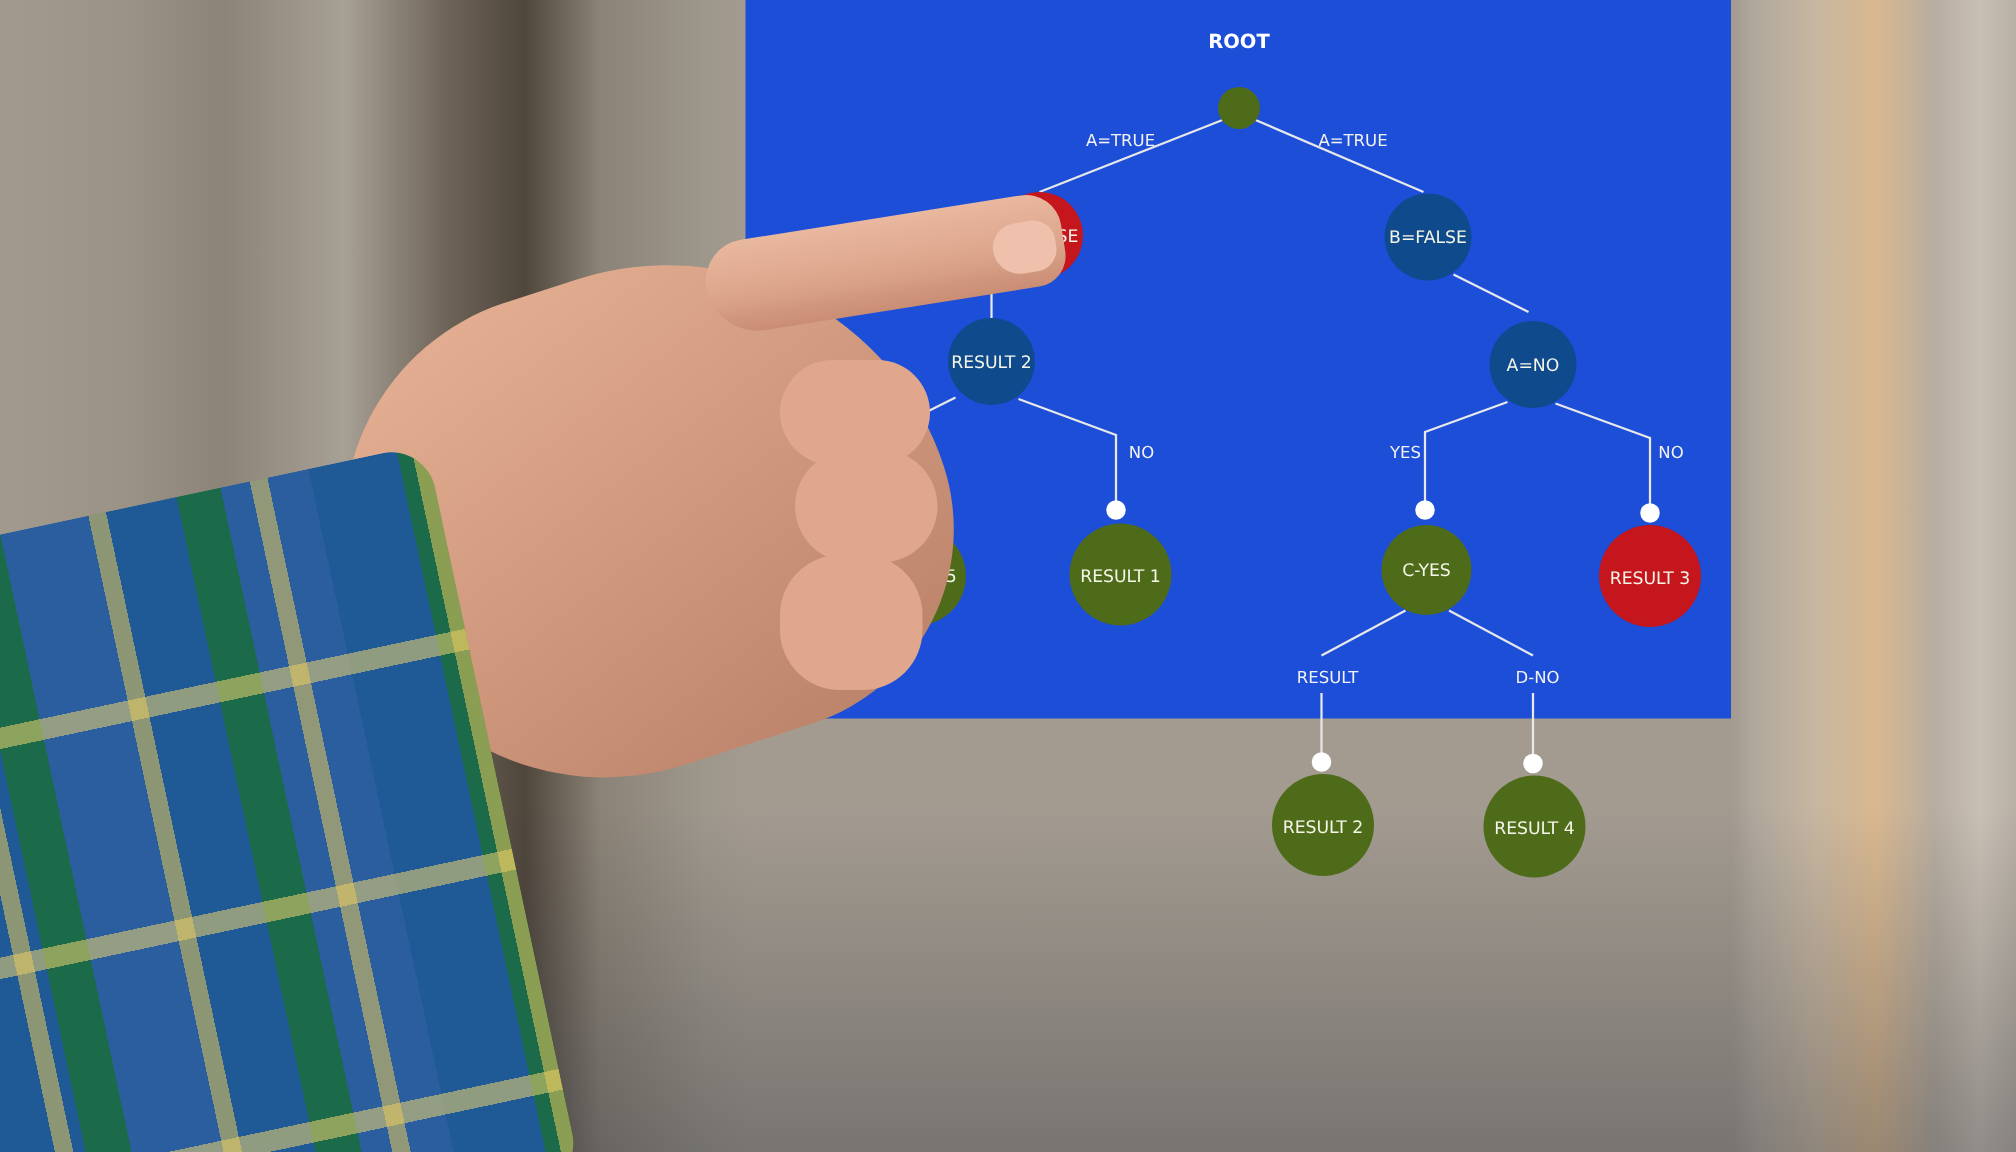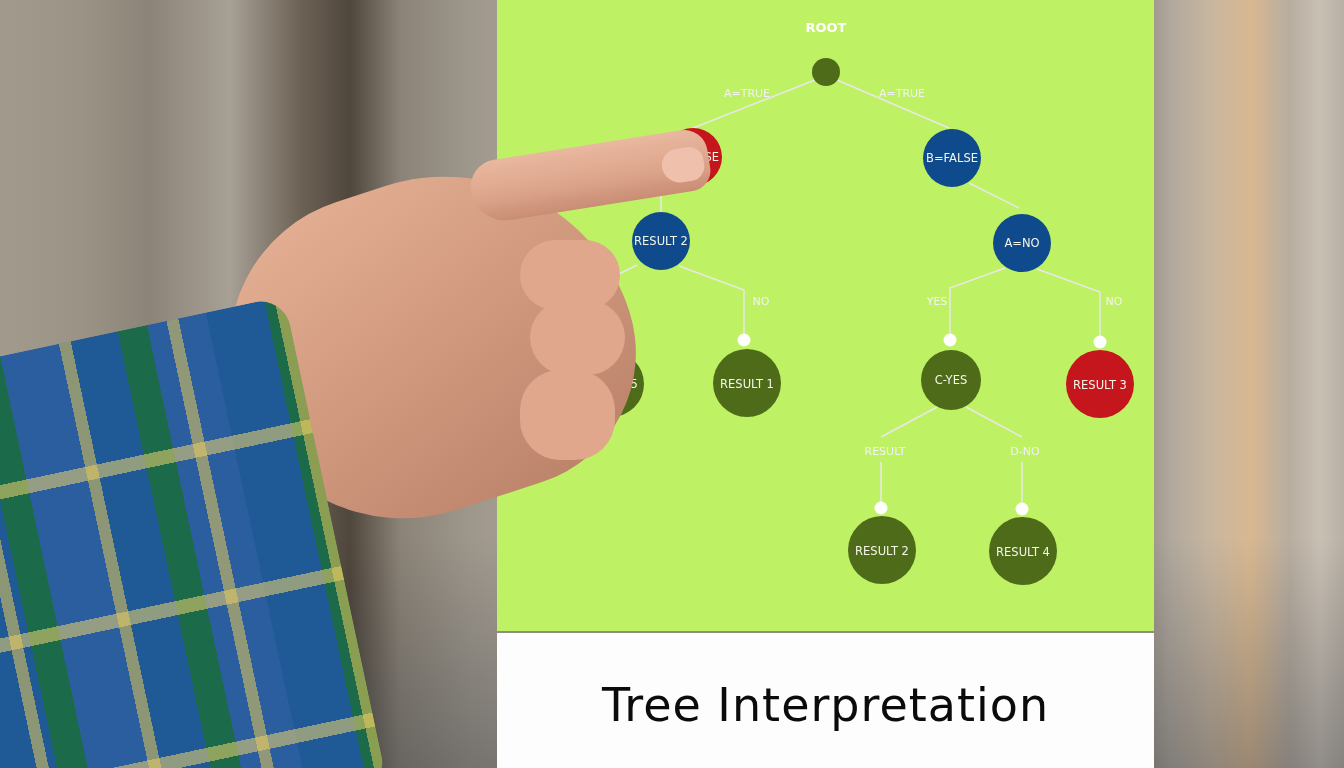--- a/index.html
+++ b/index.html
@@ -49,22 +49,22 @@
         repeating-linear-gradient(90deg, rgba(255,255,255,0) 0 40px, rgba(230,200,90,0.55) 40px 52px, rgba(255,255,255,0) 52px 110px),
         repeating-linear-gradient(0deg, rgba(255,255,255,0) 0 60px, rgba(235,210,110,0.55) 60px 74px, rgba(255,255,255,0) 74px 150px),
         repeating-linear-gradient(90deg, #1f5a96 0 60px, #1b6b4a 60px 90px, #2a5e9e 90px 150px);
     }
 
     
     .board {
       position: absolute; left: 497px; top: 0; width: 657px; height: 768px;
     }
     .diagram-panel {
-      position: absolute; left: 0; top: 0; width: 657px; height: 631px;
-      background: #bef264;
+      position: absolute; left: 0; top: 0; width: 657px; height: 479px;
+      background: #1d4ed8;
     }
     .caption-panel {
       position: absolute; left: 0; top: 633px; width: 657px; height: 135px;
       background: #fdfdfd;
       display: flex; align-items: center; justify-content: center;
     }
     .caption {
       font-family: "DejaVu Sans", sans-serif;
       font-size: 46px; color: #0b0b0b; letter-spacing: 1px;
       margin-top: 8px;
@@ -140,23 +140,20 @@
       <circle cx="603" cy="384" r="34" fill="#c4161c"></circle>
       <text class="node-lbl" x="603" y="389" text-anchor="middle">RESULT 3</text>
 
       <circle cx="385" cy="550" r="34" fill="#4e6b1a"></circle>
       <text class="node-lbl" x="385" y="555" text-anchor="middle">RESULT 2</text>
 
       <circle cx="526" cy="551" r="34" fill="#4e6b1a"></circle>
       <text class="node-lbl" x="526" y="556" text-anchor="middle">RESULT 4</text>
     </svg>
   </div>
-  <div class="caption-panel">
-    <div class="caption">Tree Interpretation</div>
-  </div>
 </div>
 
 <div class="hand-layer">
   <div class="arm"></div>
   <div class="knuckle" style="left:520px; top:240px; width:100px; height:70px;"></div>
   <div class="knuckle" style="left:530px; top:300px; width:95px; height:75px;"></div>
   <div class="knuckle" style="left:520px; top:370px; width:95px; height:90px;"></div>
   <div class="finger"></div>
   <div class="nail"></div>
   <div class="sleeve"></div>

